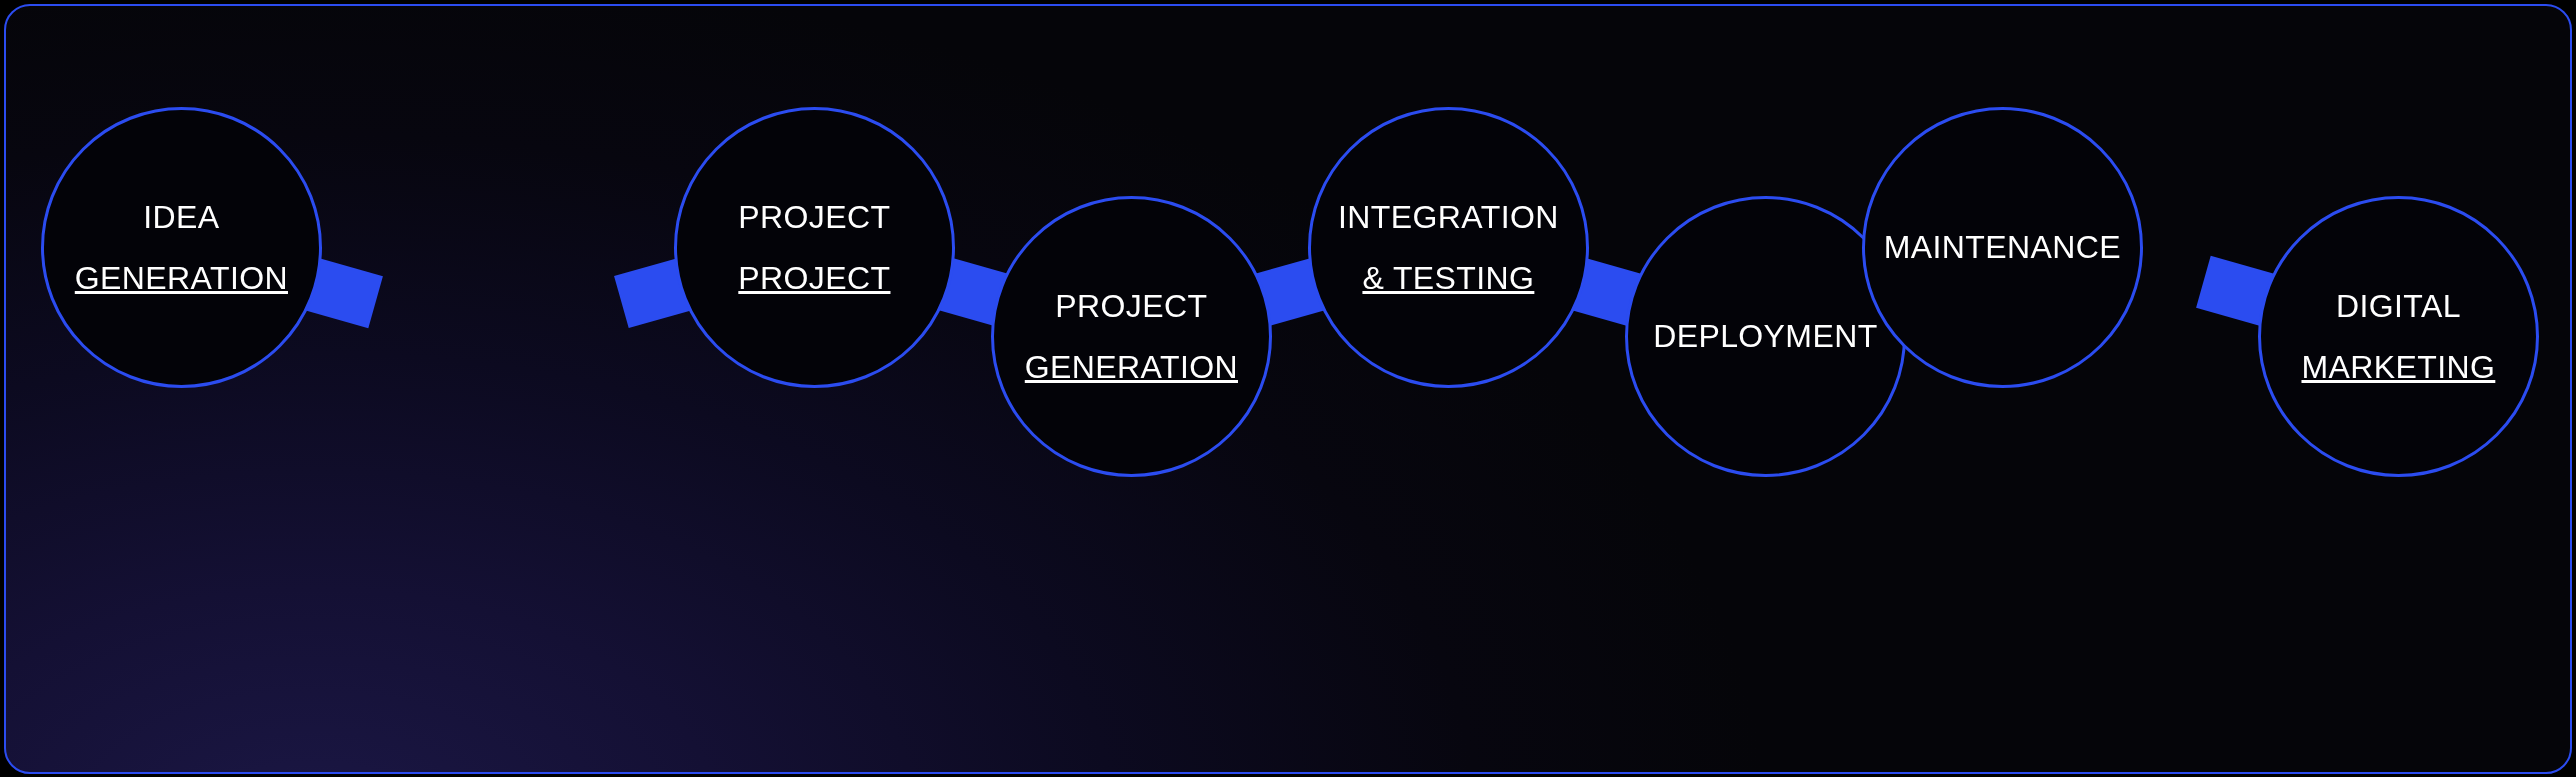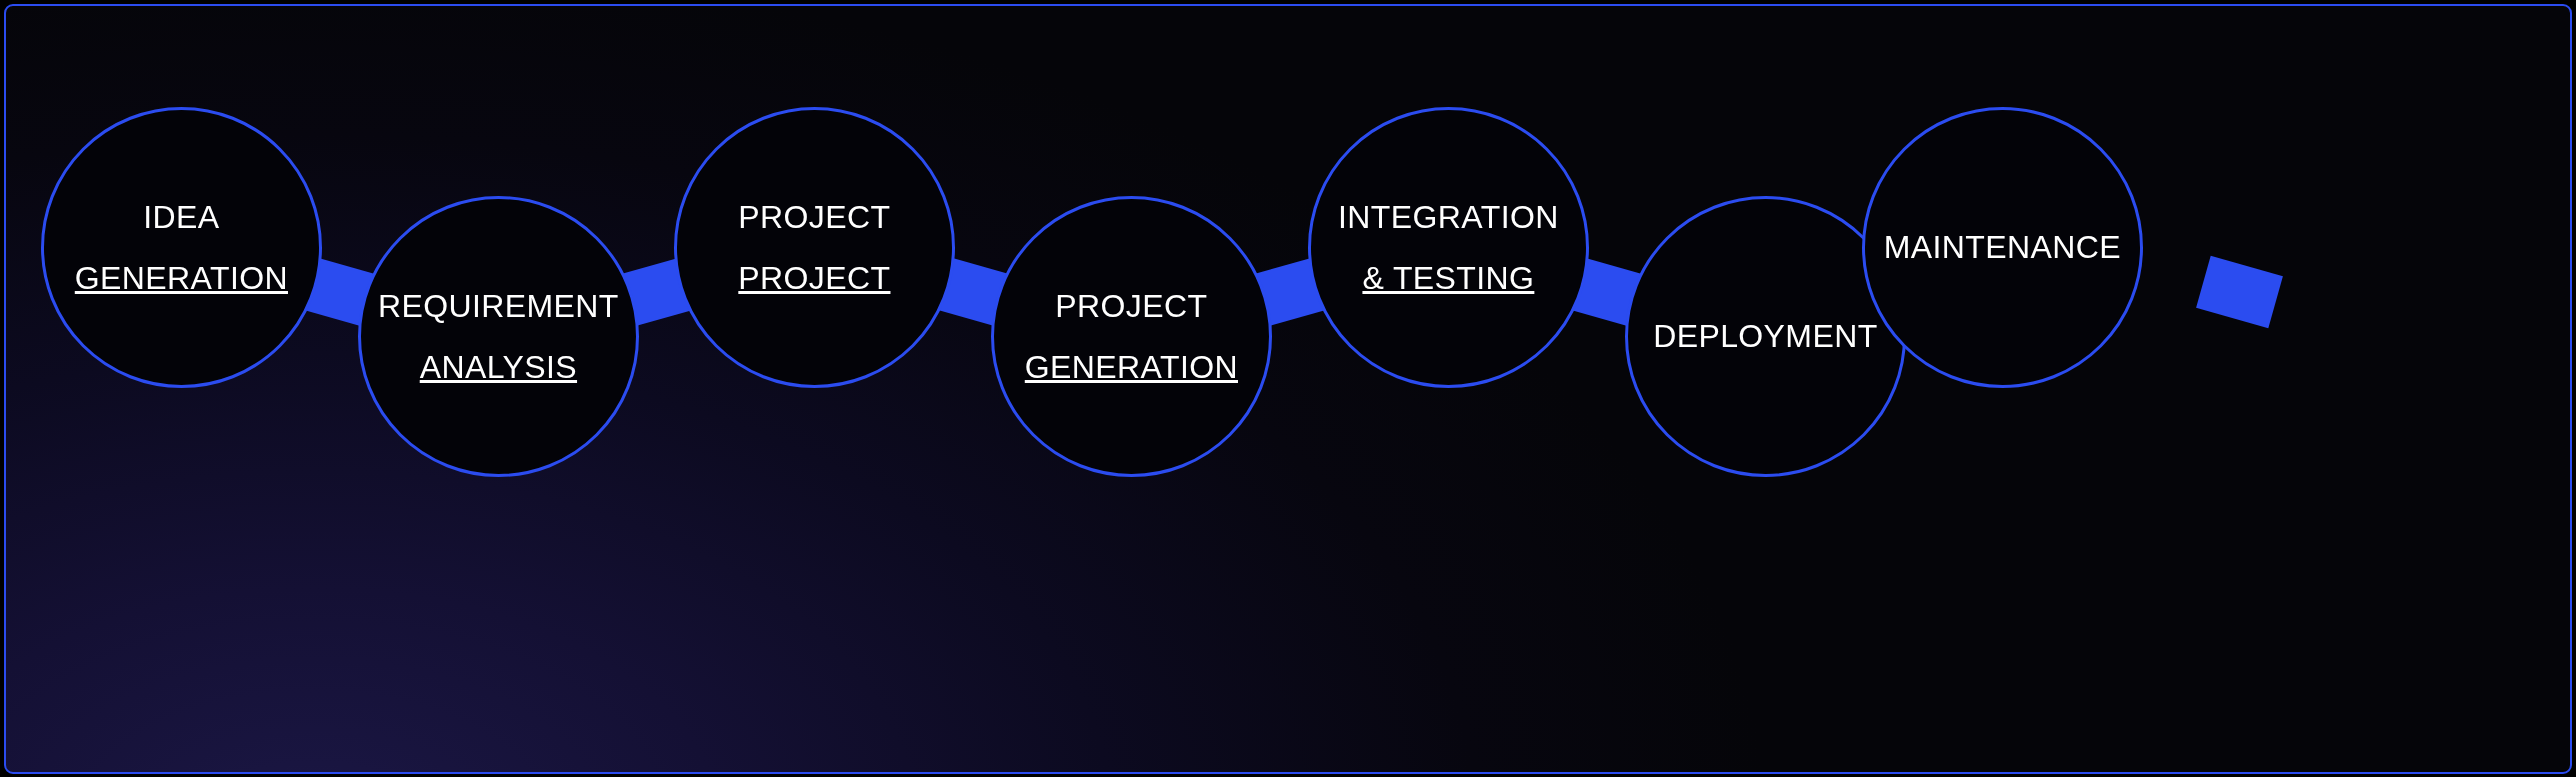--- a/index.html
+++ b/index.html
@@ -22,21 +22,21 @@
 
   
   #panel {
     position: absolute;
     left: 3.9px;
     top: 3.9px;
     width: 2568px;
     height: 770px;
     box-sizing: border-box;
     border: 2.9px solid #2b4cf0;
-    border-radius: 9px;
+    border-radius: 26px;
     overflow: hidden;
     background:
       radial-gradient(ellipse 1455px 873px at 12% 108%,
                       #1b1745 0%, #141034 28%, #0c0a20 55%, #07060f 80%, #050509 100%),
       radial-gradient(ellipse 1067px 679px at 92% 105%,
                       #13112e 0%, #0a0918 45%, #050509 100%),
       linear-gradient(180deg, #06060d 0%, #07060f 45%, #0a0820 100%);
   }
 
   
@@ -91,24 +91,20 @@
 
     <div class="connector" style="left: 1880px; top: 259px; width: 74px; height: 54px; transform: rotate(-15.7595deg); transform-origin: center center;"></div>
 
     <div class="connector" style="left: 2196px; top: 259px; width: 75px; height: 54px; transform: rotate(15.7137deg); transform-origin: center center;"></div>
 
     <div class="node" style="left:35px; top:101px; width:281px; height:281px;">
       <div class="node-label">IDEA</div>
       <div class="node-label line2">GENERATION</div>
     </div>
 
-    <div class="node" style="left: 352px; top: 190px; width: 281px; height: 281px;">
-      <div class="node-label">REQUIREMENT</div>
-      <div class="node-label line2">ANALYSIS</div>
-    </div>
 
     <div class="node" style="left: 668px; top: 101px; width: 281px; height: 281px;">
       <div class="node-label">PROJECT</div>
       <div class="node-label line2">PROJECT</div>
     </div>
 
     <div class="node" style="left: 985px; top: 190px; width: 281px; height: 281px;">
       <div class="node-label">PROJECT</div>
       <div class="node-label line2">GENERATION</div>
     </div>
@@ -119,16 +115,20 @@
 
     <div class="node" style="left: 1302px; top: 101px; width: 281px; height: 281px;">
       <div class="node-label">INTEGRATION</div>
       <div class="node-label line2">&amp; TESTING</div>
     </div>
 
     <div class="node" style="left: 1856px; top: 101px; width: 281px; height: 281px;">
       <div class="node-label">MAINTENANCE</div>
     </div>
 
+    <div class="node" style="left: 2252px; top: 190px; width: 281px; height: 281px;">
+      <div class="node-label">DIGITAL</div>
+      <div class="node-label line2">MARKETING</div>
+    </div>
 
   </div>
 </div>
 
 
 </body></html>

